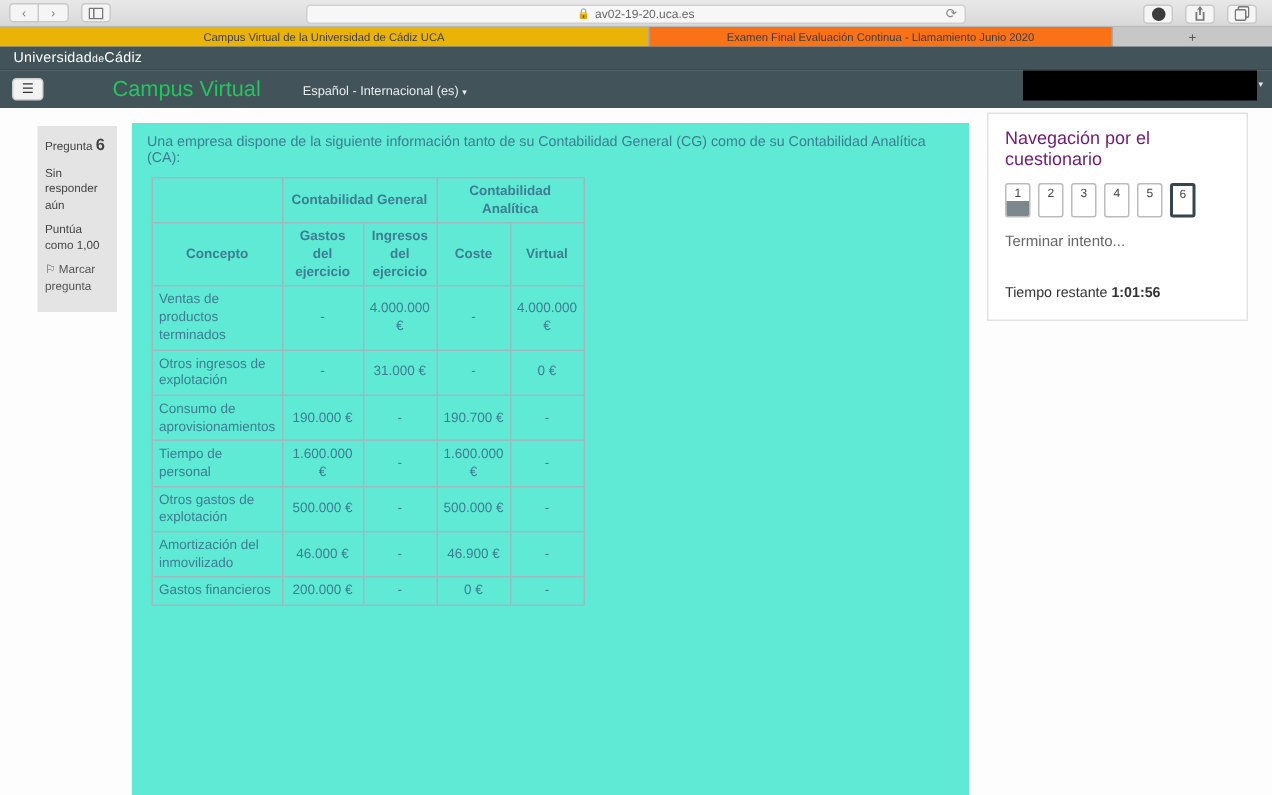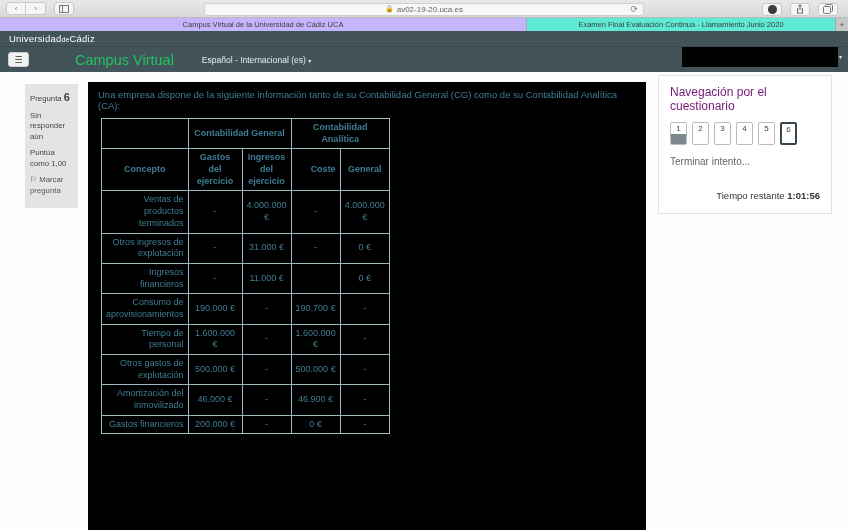--- a/index.html
+++ b/index.html
@@ -23,22 +23,22 @@
     display:flex; align-items:center; justify-content:center;
     font-size:8px; color:#666; }
   .url-field .refresh { position:absolute; right:5px; color:#888; font-size:9px; }
   .toolbar-right { position:absolute; right:6px; top:2.5px; display:flex; gap:4px; }
   .ext-circle { width:9px; height:9px; border-radius:50%; background:#3c3c3c; }
 
   
   .tabbar { position:absolute; top:18px; left:0; right:0; height:13px; background:#bdbdbd; display:flex; }
   .tab { height:13px; display:flex; align-items:center; justify-content:center;
     font-size:7.5px; color:#3c3c3c; border-right:1px solid #a8a8a8; overflow:hidden; white-space:nowrap; }
-  .tab.inactive { background:#c4b5fd; width:527px; }
-  .tab.active { background:#5eead4; width:309px; }
+  .tab.inactive { background:#eab308; width:433px; }
+  .tab.active { background:#f97316; width:309px; }
   .newtab { flex:1; display:flex; align-items:center; justify-content:center;
     font-size:9px; color:#555; background:#c7c7c7; }
 
   
   .uca-bar { position:absolute; top:31px; left:0; right:0; height:16px; background:#43535a;
     border-bottom:1px solid #394750; display:flex; align-items:center; padding:0 9px; }
   .uca-logo { color:#fff; font-size:9.5px; letter-spacing:0.2px; }
   .uca-logo .small-de { font-size:7px; }
   .campus-bar { position:absolute; top:47px; left:0; right:0; height:25px; background:#43535a;
     display:flex; align-items:center; }
@@ -57,46 +57,46 @@
   
   .qinfo { position:absolute; left:25px; top:12px; width:53px; background:#e4e4e4;
     padding:6px 5px; font-size:7.8px; color:#444; line-height:1.35; }
   .qinfo .qlabel { font-size:7.8px; }
   .qinfo .qnum { font-weight:bold; font-size:11px; }
   .qinfo p { margin-bottom:6px; }
   .qinfo .flagline { color:#555; }
 
   
   .qcontent { position:absolute; left:88px; top:10px; width:558px; height:448px;
-    background:#000000; padding:7px 10px; color:#3e7d93; font-size:9.5px; overflow:hidden; }
+    background:#5eead4; padding:7px 10px; color:#3e7d93; font-size:9.5px; overflow:hidden; }
   .qcontent .intro { margin-bottom:7px; }
 
   table.acct { border-collapse:collapse; font-size:9px; color:#3e7d93; margin-left:3px; }
   table.acct th, table.acct td { border:1px solid #9fb9c1; padding:3px 4px;
     text-align:center; vertical-align:middle; line-height:1.3; }
   table.acct th { font-weight:bold; }
   table.acct .col-concept { width:76px; text-align:left; }
-  table.acct td.concept { text-align:right;margin-top:26px; }
+  table.acct td.concept { text-align:left;margin-top:26px; }
   table.acct .col-g { width:54px; } table.acct .col-ie { width:36px; }
-  table.acct .col-c { width:40px;text-align:right; } table.acct .col-i { width:41px; }
+  table.acct .col-c { width:40px; } table.acct .col-i { width:41px; }
 
   
   .qnav { position:absolute; left:658px; top:3px; width:174px; background:#fff;
     border:1px solid #e2e2e2; padding:9px 11px 12px 11px; }
   .qnav h2 { font-size:12px; font-weight:normal; color:#701a75; margin-bottom:9px; }
   .qboxes { display:flex; gap:5px; margin-bottom:11px; }
   .qbox { width:17px; height:23px; background:#fff; border:1px solid #bcbcbc;
     border-radius:2px; position:relative; font-size:8px; color:#444;
     display:flex; justify-content:center; cursor:pointer; }
   .qbox span { margin-top:1px; }
   .qbox.started::after { content:""; position:absolute; left:0; right:0; bottom:0;
     height:10px; background:#7d888e; border-radius:0 0 1px 1px; }
   .qbox.current { border:2px solid #35454d; }
   .finish { font-size:10px; color:#666; margin-bottom:23px; cursor:pointer; }
-  .timer { font-size:9.5px; color:#333;text-align:right; }
+  .timer { font-size:9.5px; color:#333; }
   .timer b { font-weight:bold; }
 
   svg { display:block; }
 </style>
 </head>
 <body>
 
 <div class="window">
 
   <div class="toolbar">
@@ -183,43 +183,36 @@
           <tr>
             <th class="col-concept"></th>
             <th colspan="2">Contabilidad General</th>
             <th colspan="2">Contabilidad Analítica</th>
           </tr>
           <tr>
             <th class="col-concept" style="text-align:center;">Concepto</th>
             <th class="col-g">Gastos del ejercicio</th>
             <th class="col-ie">Ingresos del ejercicio</th>
             <th class="col-c">Coste</th>
-            <th class="col-i">General</th>
+            <th class="col-i">Virtual</th>
           </tr>
         </thead>
         <tbody>
             <tr>
               <td class="concept">Ventas de productos terminados</td>
               <td>-</td>
               <td>4.000.000 €</td>
               <td>-</td>
               <td>4.000.000 €</td>
             </tr>
             <tr>
               <td class="concept">Otros ingresos de explotación</td>
               <td>-</td>
               <td>31.000 €</td>
               <td>-</td>
-              <td>0 €</td>
-            </tr>
-            <tr>
-              <td class="concept">Ingresos financieros</td>
-              <td>-</td>
-              <td>11.000 €</td>
-              <td></td>
               <td>0 €</td>
             </tr>
             <tr>
               <td class="concept">Consumo de aprovisionamientos</td>
               <td>190.000 €</td>
               <td>-</td>
               <td>190.700 €</td>
               <td>-</td>
             </tr>
             <tr>

